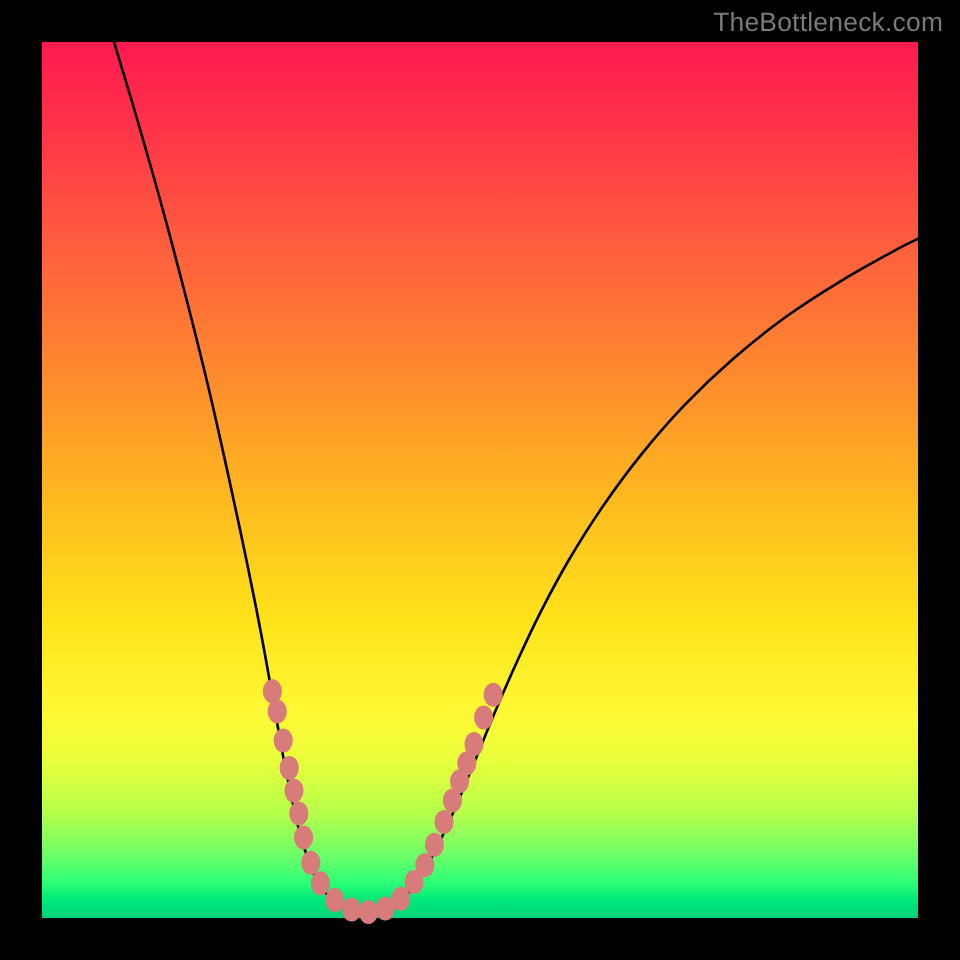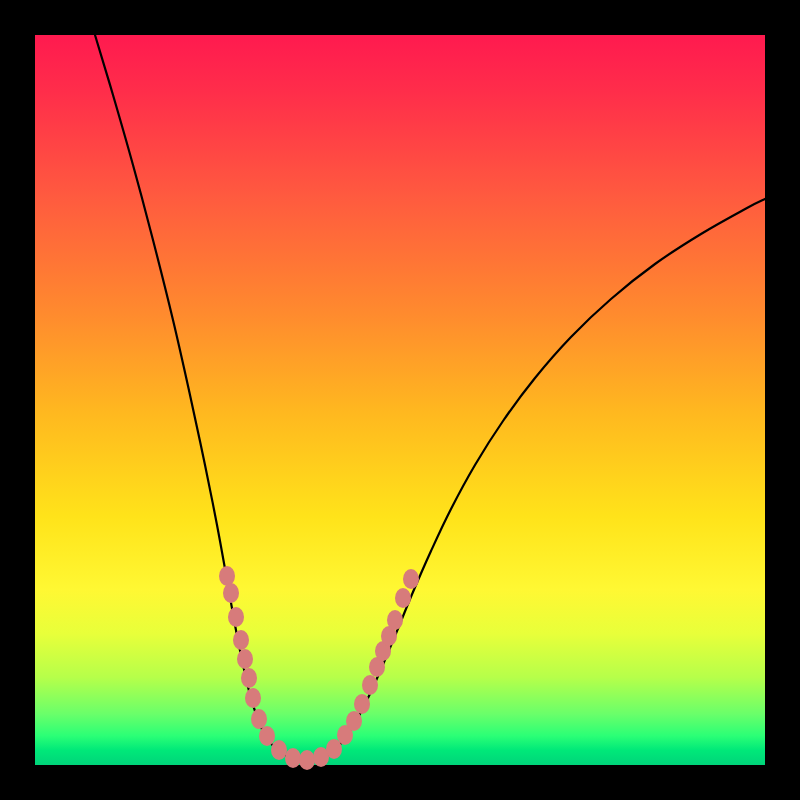--- a/index.html
+++ b/index.html
@@ -90,13 +90,14 @@
         <ellipse cx="335" cy="650" rx="8" ry="10" fill="#d77b7b"></ellipse>
         <ellipse cx="342" cy="632" rx="8" ry="10" fill="#d77b7b"></ellipse>
         <ellipse cx="348" cy="616" rx="8" ry="10" fill="#d77b7b"></ellipse>
         <ellipse cx="354" cy="601" rx="8" ry="10" fill="#d77b7b"></ellipse>
         <ellipse cx="360" cy="585" rx="8" ry="10" fill="#d77b7b"></ellipse>
         <ellipse cx="368" cy="563" rx="8" ry="10" fill="#d77b7b"></ellipse>
         <ellipse cx="376" cy="544" rx="8" ry="10" fill="#d77b7b"></ellipse>
       </g>
   </svg>
 
+  <div class="watermark">TheBottleneck.com</div>
 </div>
 
 </body></html>

